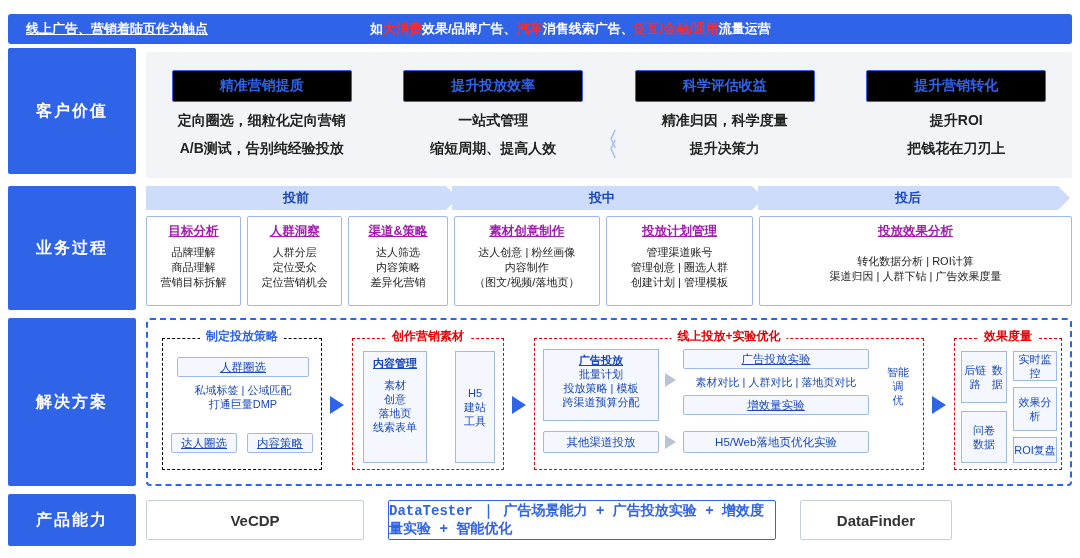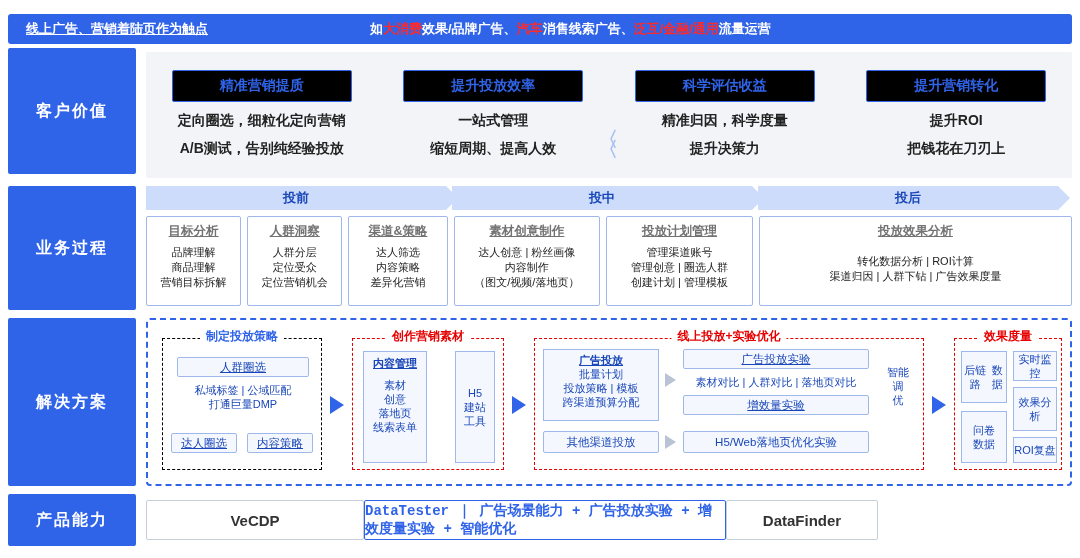--- a/index.html
+++ b/index.html
@@ -65,21 +65,21 @@
   }
   .bp-arrow.a1{width:300px;}
   .bp-arrow.a2{width:300px;}
   .bp-arrow.a3{width:300px;}
   .bp-cards{display:flex;gap:6px;margin-top:6px;}
   .bp-card{
     border:1px solid #9fb8ec;background:#fff;border-radius:2px;
     box-sizing:border-box;padding:6px 4px;text-align:center;height:90px;
   }
   .bp-title{
-    color:#737373;font-weight:bold;font-size:12.5px;text-decoration:underline;
+    color:#a21caf;font-weight:bold;font-size:12.5px;text-decoration:underline;
     margin-bottom:5px;
   }
   .bp-txt{font-size:11px;line-height:15px;color:#222;}
 
   
   #row3{top:318px;height:168px;}
   #row3b{top:318px;width:926px;height:168px;border:2px dashed #2f63e8;border-radius:4px;box-sizing:border-box;}
   .sol{position:relative;width:100%;height:100%;}
   .box{position:absolute;box-sizing:border-box;}
   .dash-black{border:1.5px dashed #000;}
@@ -103,21 +103,21 @@
     border-bottom:9px solid transparent;border-left:14px solid #2f63e8;
   }
   .greyarrow{
     position:absolute;width:0;height:0;border-top:7px solid transparent;
     border-bottom:7px solid transparent;border-left:11px solid #b9c3d4;
   }
   .mini{font-size:11px;line-height:14px;text-align:center;color:#1a47b8;}
 
   
   #row4{top:494px;height:52px;}
-  #row4b{top:494px;width:732px;height:52px;display:flex;align-items:center;gap:0;}
+  #row4b{top:494px;width:806px;height:52px;display:flex;align-items:center;gap:24px;}
   .pc{
     border:1px solid #c7cfdb;background:#fff;border-radius:2px;height:38px;
     display:flex;align-items:center;justify-content:center;font-size:15px;font-weight:bold;color:#333;
   }
   .pc.blue{border:1.5px solid #2f63e8;color:#2f63e8;font-size:14px;font-family:Liberation Mono, monospace;}
 </style>
 </head>
 <body>
 
 <div class="page">

